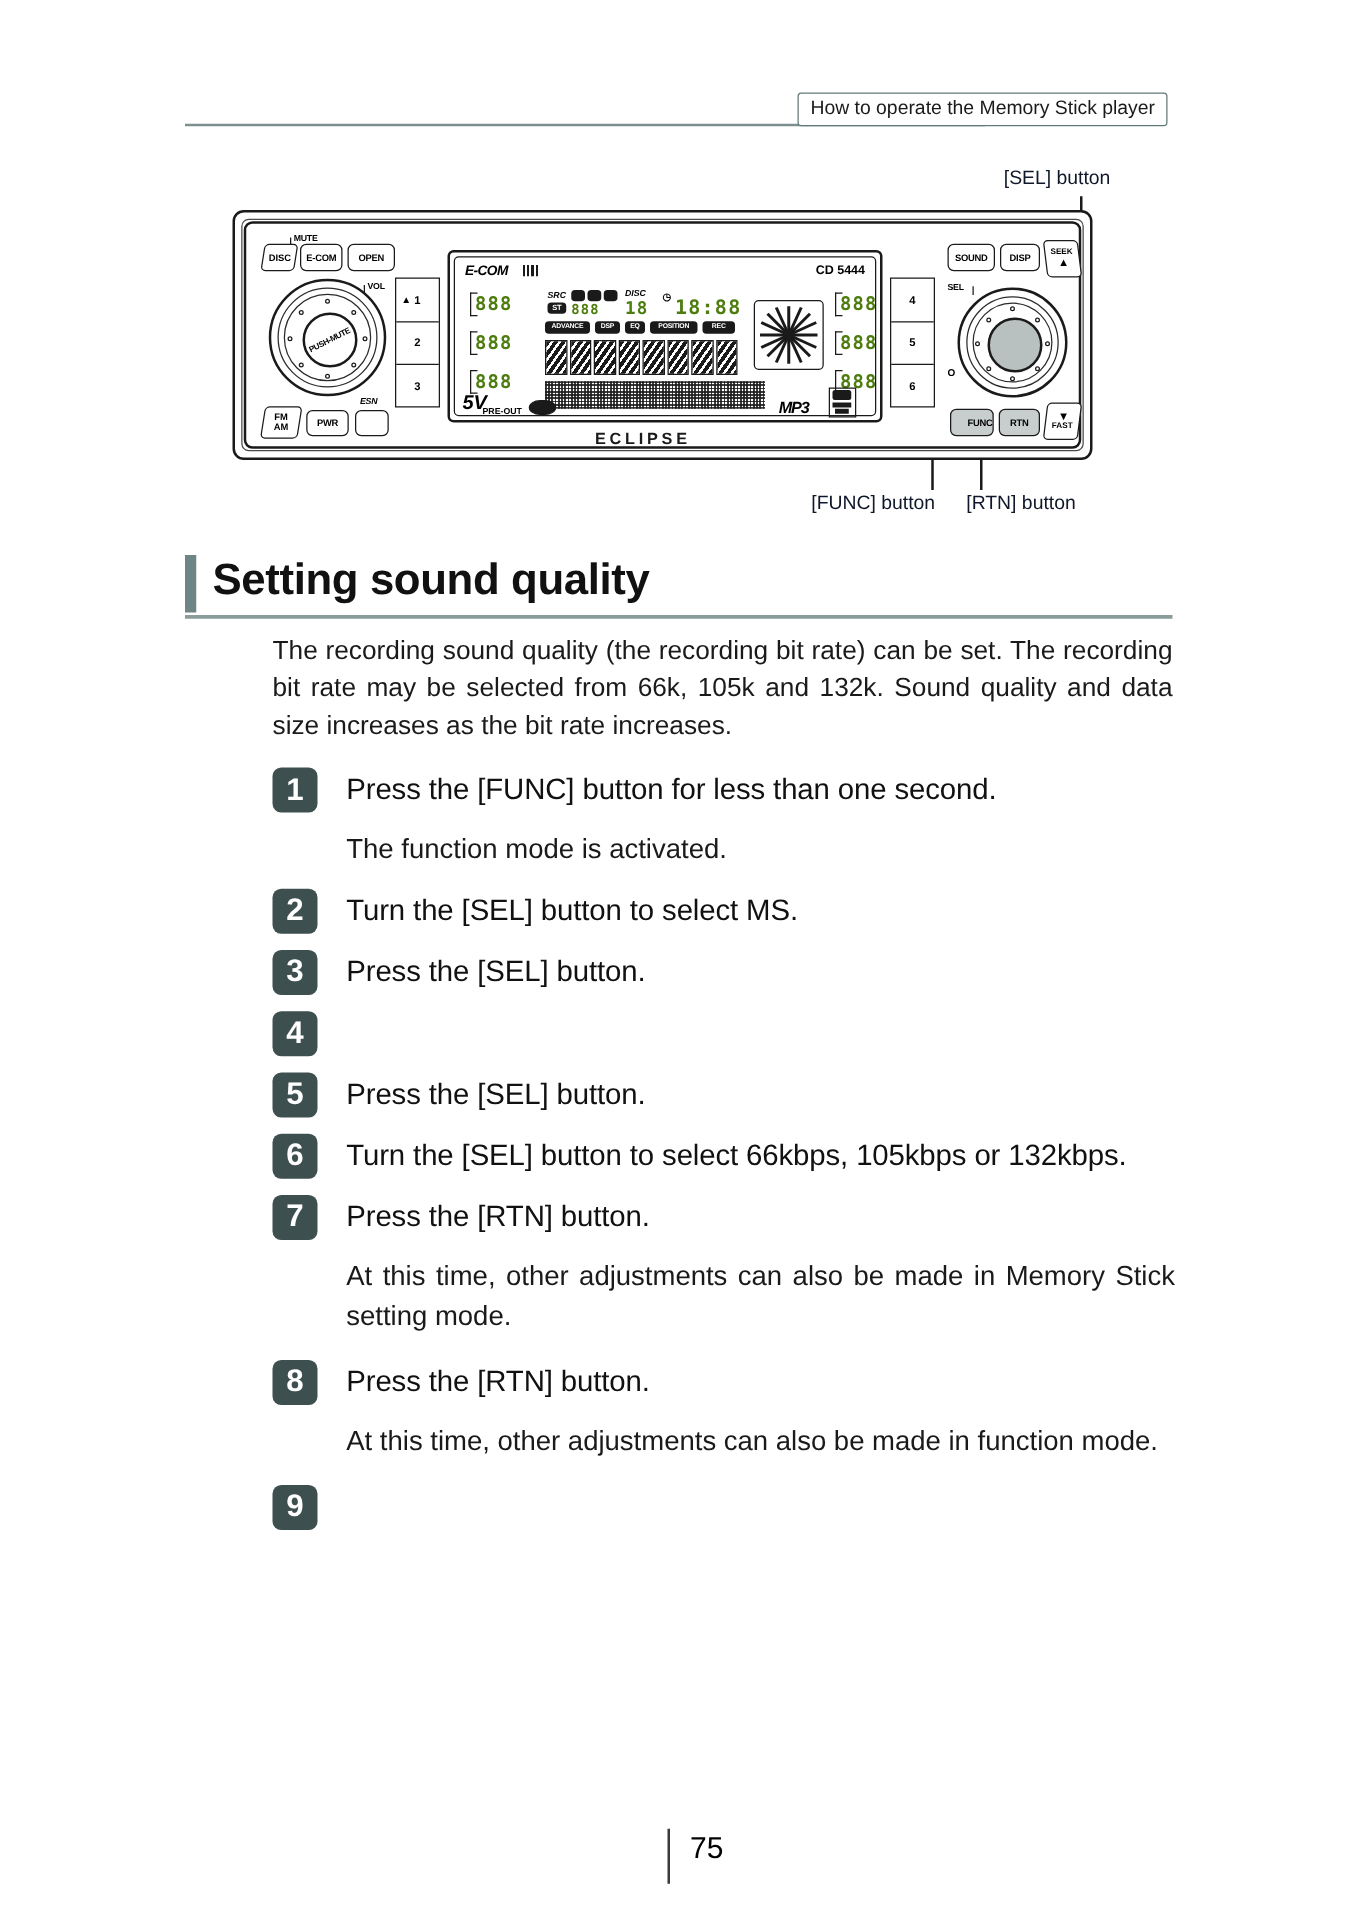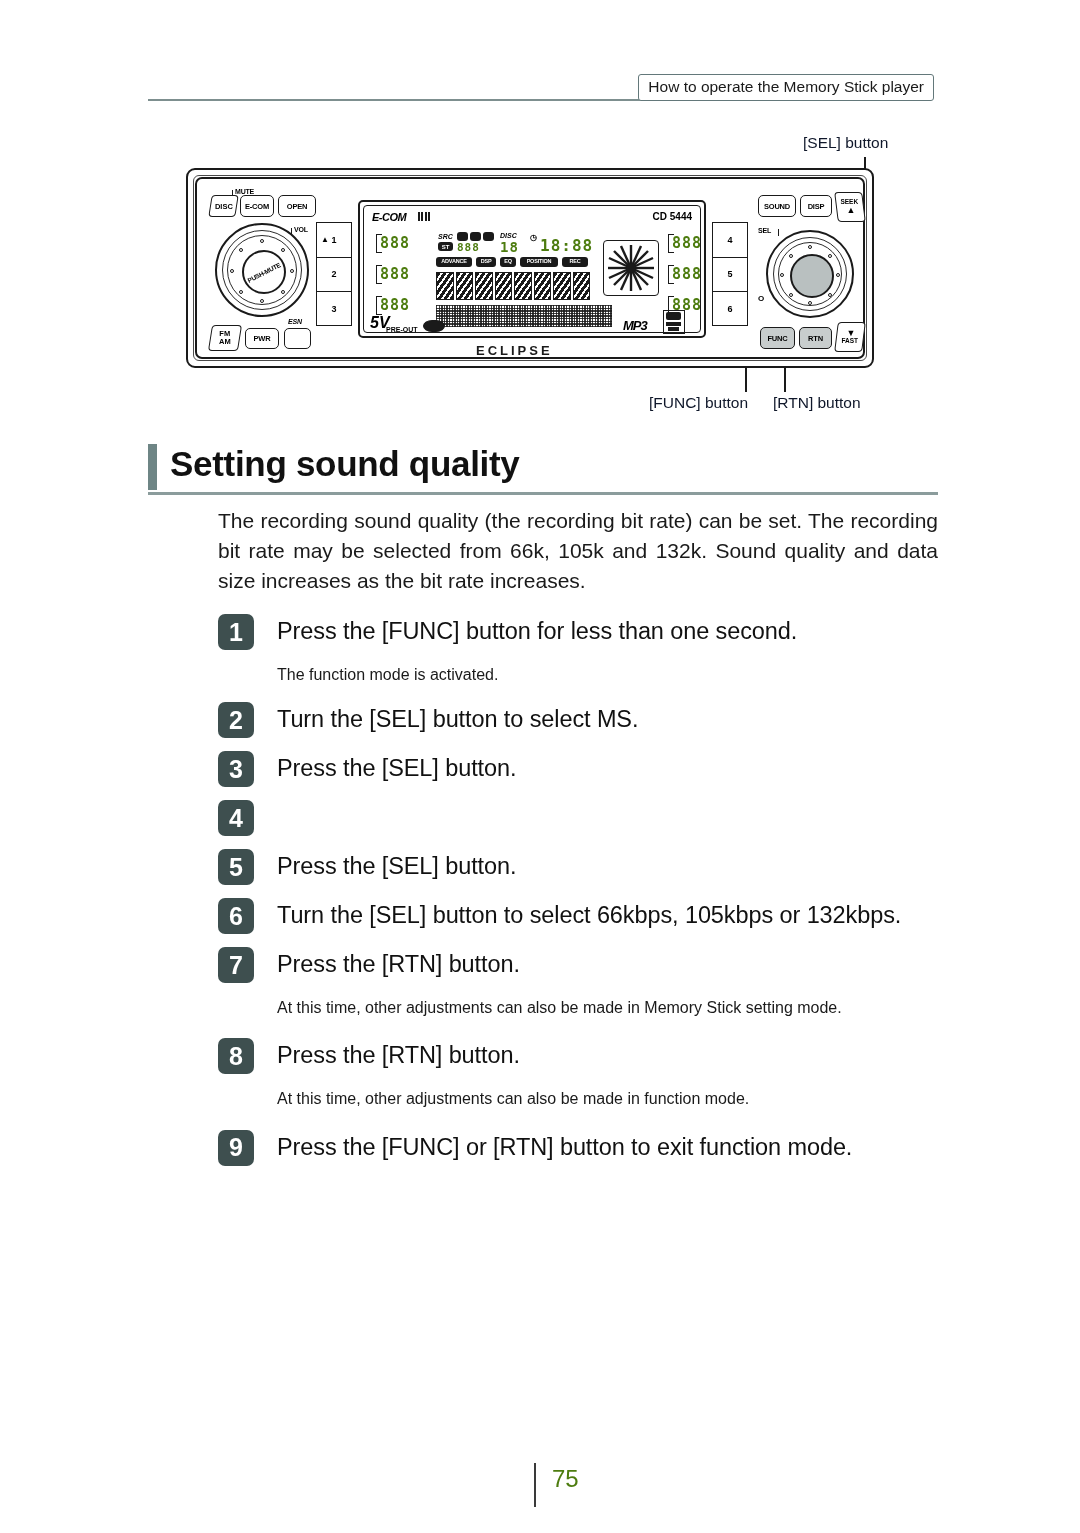--- a/index.html
+++ b/index.html
@@ -349,21 +349,21 @@
     color: #111111;
     padding-top: 3px;
     letter-spacing: -0.1px;
   }
   .step-text.justify {
     text-align: justify;
     text-justify: inter-word;
   }
   .note {
     margin: 0 0 16px 59px;
-    font-size: 16px;
+    font-size: 22px;
     line-height: 1.45;
     color: #1a1a1a;
     text-align: justify;
     text-justify: inter-word;
     width: 663px;
   }
 
   
   .footer {
     position: absolute;
@@ -378,21 +378,21 @@
     top: 0;
     width: 2px;
     height: 44px;
     background: #3a3a3a;
   }
   .footer-page {
     position: absolute;
     left: 552px;
     top: 4px;
     font-size: 24px;
-    color: #4d7c0f;
+    color: #000000;
     line-height: 1;
   }
 </style>
 </head>
 <body>
 
 <div class="page-header">
   <div class="header-rule"></div>
   <div class="header-tab">How to operate the Memory Stick player</div>
 </div>
@@ -588,21 +588,21 @@
       <div class="knob-tick" style="left:12px; top:41px;"></div>
       <div class="knob-tick" style="left:68px; top:41px;"></div>
       <div class="knob-tick" style="left:21px; top:22px;"></div>
       <div class="knob-tick" style="left:60px; top:22px;"></div>
       <div class="knob-tick" style="left:21px; top:61px;"></div>
       <div class="knob-tick" style="left:60px; top:61px;"></div>
       <div class="knob-center filled" style="left:22px; top:22px; width:44px; height:44px;"></div>
     </div>
     <div class="micro-label" style="left:570px; top:124px; font-size:8px;">O</div>
 
-    <div class="btn-pill shaded" style="left:572px; top:157px; width:35px; height:22px;">
+    <div class="btn-pill shaded" style="left:572px; top:157px; width:35px; height:22px;justify-content:flex-end;">
       <span>FUNC</span>
     </div>
     <div class="btn-pill shaded" style="left:611px; top:157px; width:33px; height:22px;">
       <span>RTN</span>
     </div>
     <div class="btn-slant" style="left:648px; top:152px; width:28px; height:30px; border-radius:4px; transform:skewX(-7deg); flex-direction:column; line-height:1;">
       <span style="transform:skewX(7deg); font-size:9px;">▼</span>
       <span style="transform:skewX(7deg); font-size:6.5px;">FAST</span>
     </div>
 
@@ -657,20 +657,19 @@
   <div class="note" style="margin-bottom:19px;">At this time, other adjustments can also be made in Memory Stick setting mode.</div>
 
   <div class="step">
     <div class="step-num">8</div>
     <div class="step-text">Press the [RTN] button.</div>
   </div>
   <div class="note" style="margin-bottom:19px;">At this time, other adjustments can also be made in function mode.</div>
 
   <div class="step">
     <div class="step-num">9</div>
-    <div class="step-text">Press the [FUNC] or [RTN] button to exit function mode.</div>
   </div>
 </div>
 
 <div class="footer">
   <div class="footer-rule"></div>
   <div class="footer-page">75</div>
 </div>
 
 </body></html>

